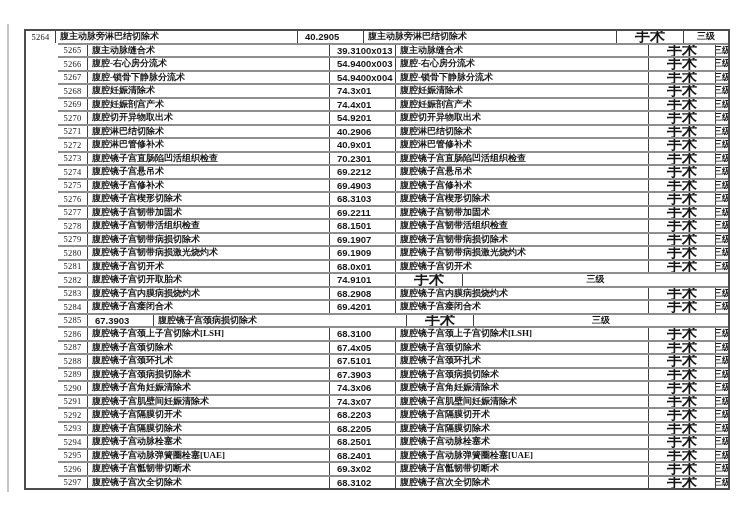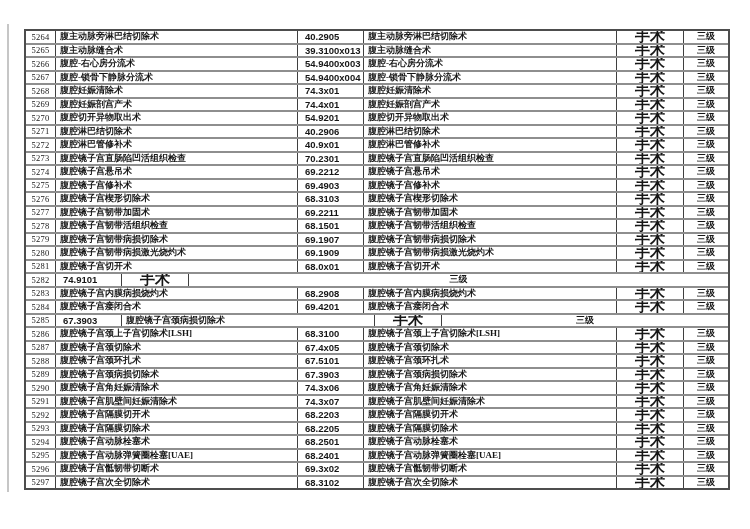--- a/index.html
+++ b/index.html
@@ -13,21 +13,21 @@
     background:#c6c6c6;
   }
   .proc-table{
     position:absolute;left:24px;top:29px;width:706px;height:461px;
     box-sizing:border-box;border:2px solid #4d4d4d;
     display:flex;flex-direction:column;
   }
   .tr{
     flex:1 1 0;display:flex;min-height:0;box-sizing:border-box;
   }
-  .tr + .tr{border-top:2px solid #8e8e8e;}
+  .tr + .tr{border-top:2px solid #8e8e8e;margin-left:32px;}
   .td{
     box-sizing:border-box;display:flex;align-items:center;
     overflow:hidden;white-space:nowrap;color:#161616;
   }
   .td + .td{border-left:1px solid #3f3f3f;}
   .c-no{width:29px;justify-content:center;font-size:8.5px;letter-spacing:0.3px;}
   .c-name{width:242px;padding-left:4px;font-size:9px;font-weight:600;}
   .c-code{
     width:66px;padding-left:7px;font-size:9.5px;font-weight:600;
     font-family:"Liberation Sans","DejaVu Sans",sans-serif;
@@ -237,20 +237,21 @@
       <div class="td c-code">68.0x01</div>
       <div class="td c-name2">腹腔镜子宫切开术</div>
       <div class="td c-cat">手术</div>
       <div class="td c-level">
           <span class="lvl">三级</span>
         </div>
     </div>
 
     <div class="tr">
       <div class="td c-no">5282</div>
+      <div class="td c-name">腹腔镜子宫切开取胎术</div>
       <div class="td c-code">74.9101</div>
       <div class="td c-cat">手术</div>
       <div class="td c-level">
           <span class="lvl">三级</span>
         </div>
     </div>
 
     <div class="tr">
       <div class="td c-no">5283</div>
       <div class="td c-name">腹腔镜子宫内膜病损烧灼术</div>

